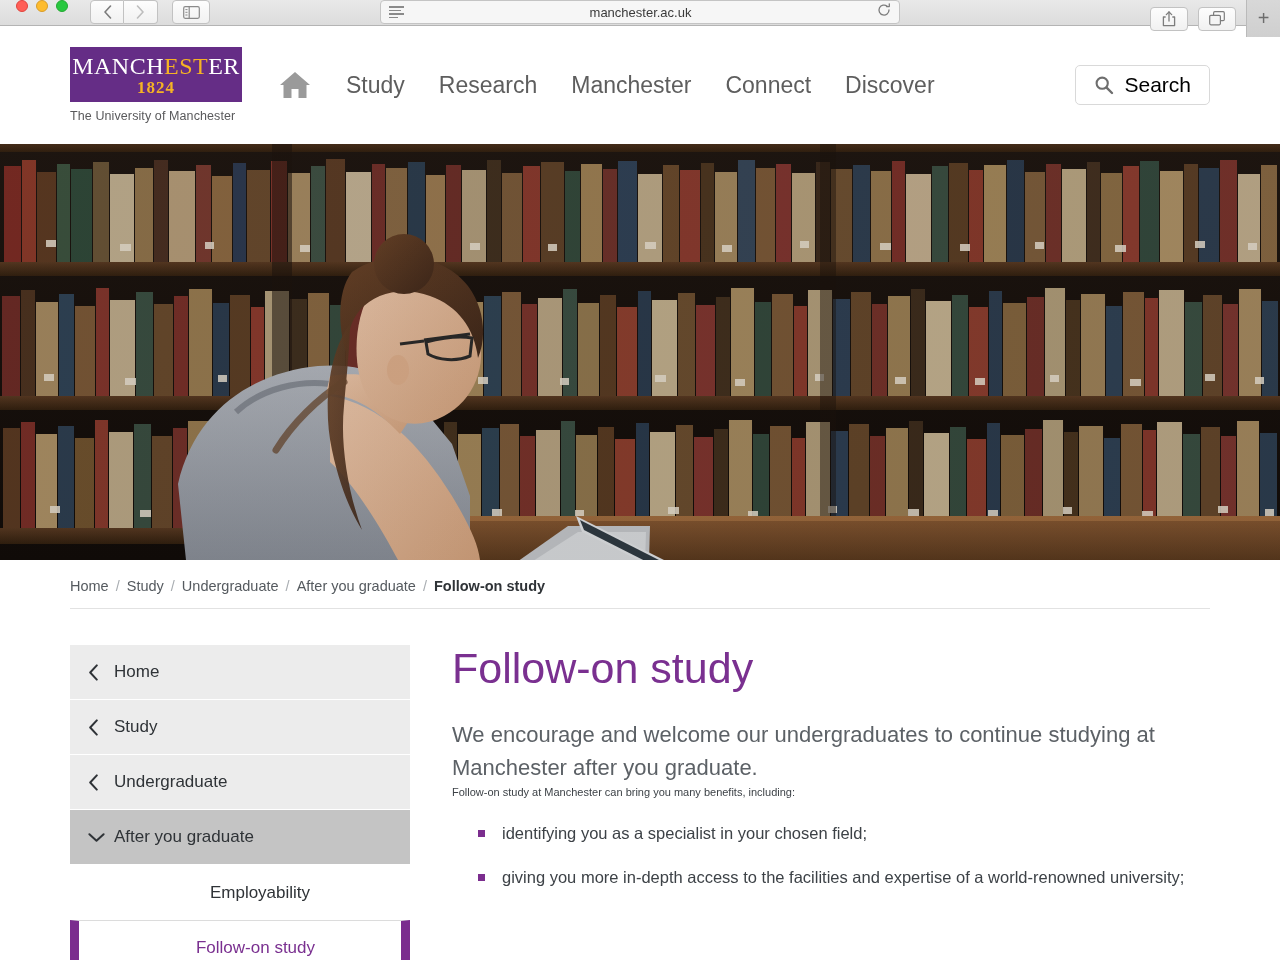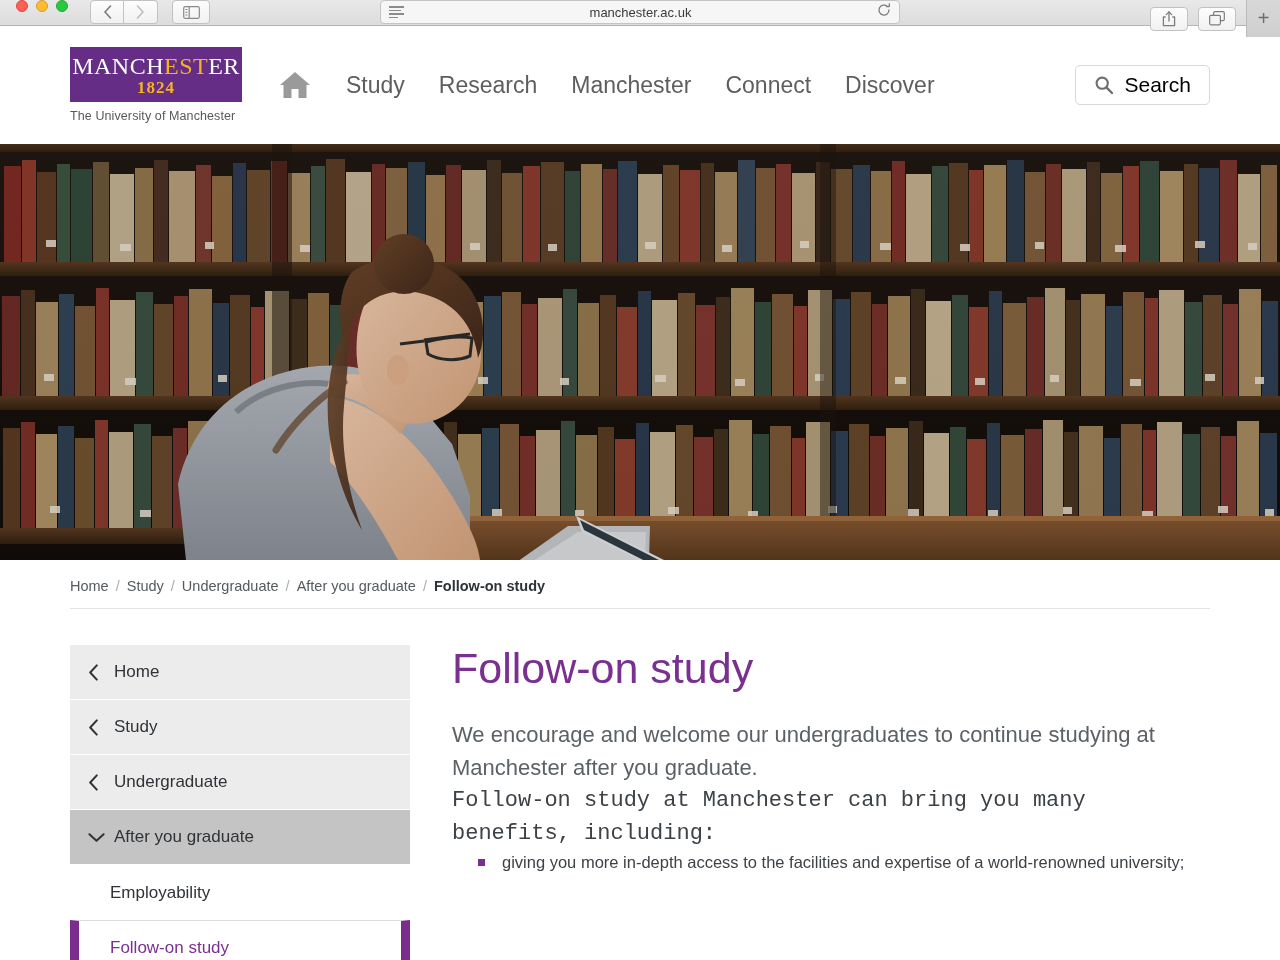--- a/index.html
+++ b/index.html
@@ -155,43 +155,43 @@
     border-bottom: 1px solid #ffffff;
     font-size: 17px; color: #2f3337; font-weight: 400;
   }
   .side-item.active { background: #c4c4c4; }
   .side-item .chev { width: 26px; display: flex; align-items: center; color: #2f3337; }
   .side-sub {
     height: 55px;
     display: flex; align-items: center;
     padding-left: 40px;
     background: #ffffff;
-    font-size: 17px; color: #2f3337;
+    font-size: 17px; color: #2f3337; justify-content: center;
   }
   .side-sub.current {
     color: #7a3090;
     border-top: 1px solid #dcdcdc;
     border-left: 9px solid #7b2d8e;
     border-right: 9px solid #7b2d8e;
     padding-left: 31px;
   }
 
   .main-col { flex: 1; min-width: 0; padding-left: 12px; }
   .page-title {
     font-size: 43px; font-weight: 300;
     color: #7a3090; line-height: 1.1;
     margin-bottom: 26px;
   }
   .lede {
     font-size: 22px; font-weight: 300;
     color: #5c6166; line-height: 1.5;
   }
   .body-p {
-    font-size: 22px; color: #3d4247;
-    line-height: 1.5;  font-family: Liberation Mono, monospace;
+    font-size: 11px; color: #3d4247;
+    line-height: 1.5; margin-bottom: 20px;
   }
   .bullets { list-style: none; padding-left: 26px; }
   .bullets li {
     font-size: 16.5px; color: #3d4247;
     line-height: 1.5; margin-bottom: 19px;
     position: relative; padding-left: 24px;
   }
   .bullets li::before {
     content: ""; position: absolute;
     left: 0; top: 9px;
@@ -750,16 +750,17 @@
     <div class="side-sub current">
       <span>Follow-on study</span>
     </div>
   </aside>
 
   <main class="main-col">
     <h1 class="page-title">Follow-on study</h1>
     <p class="lede">We encourage and welcome our undergraduates to continue studying at Manchester after you graduate.</p>
     <p class="body-p">Follow-on study at Manchester can bring you many benefits, including:</p>
     <ul class="bullets">
+      <li>identifying you as a specialist in your chosen field;</li>
       <li>giving you more in-depth access to the facilities and expertise of a world-renowned university;</li>
     </ul>
   </main>
 </div>
 
 </body></html>

